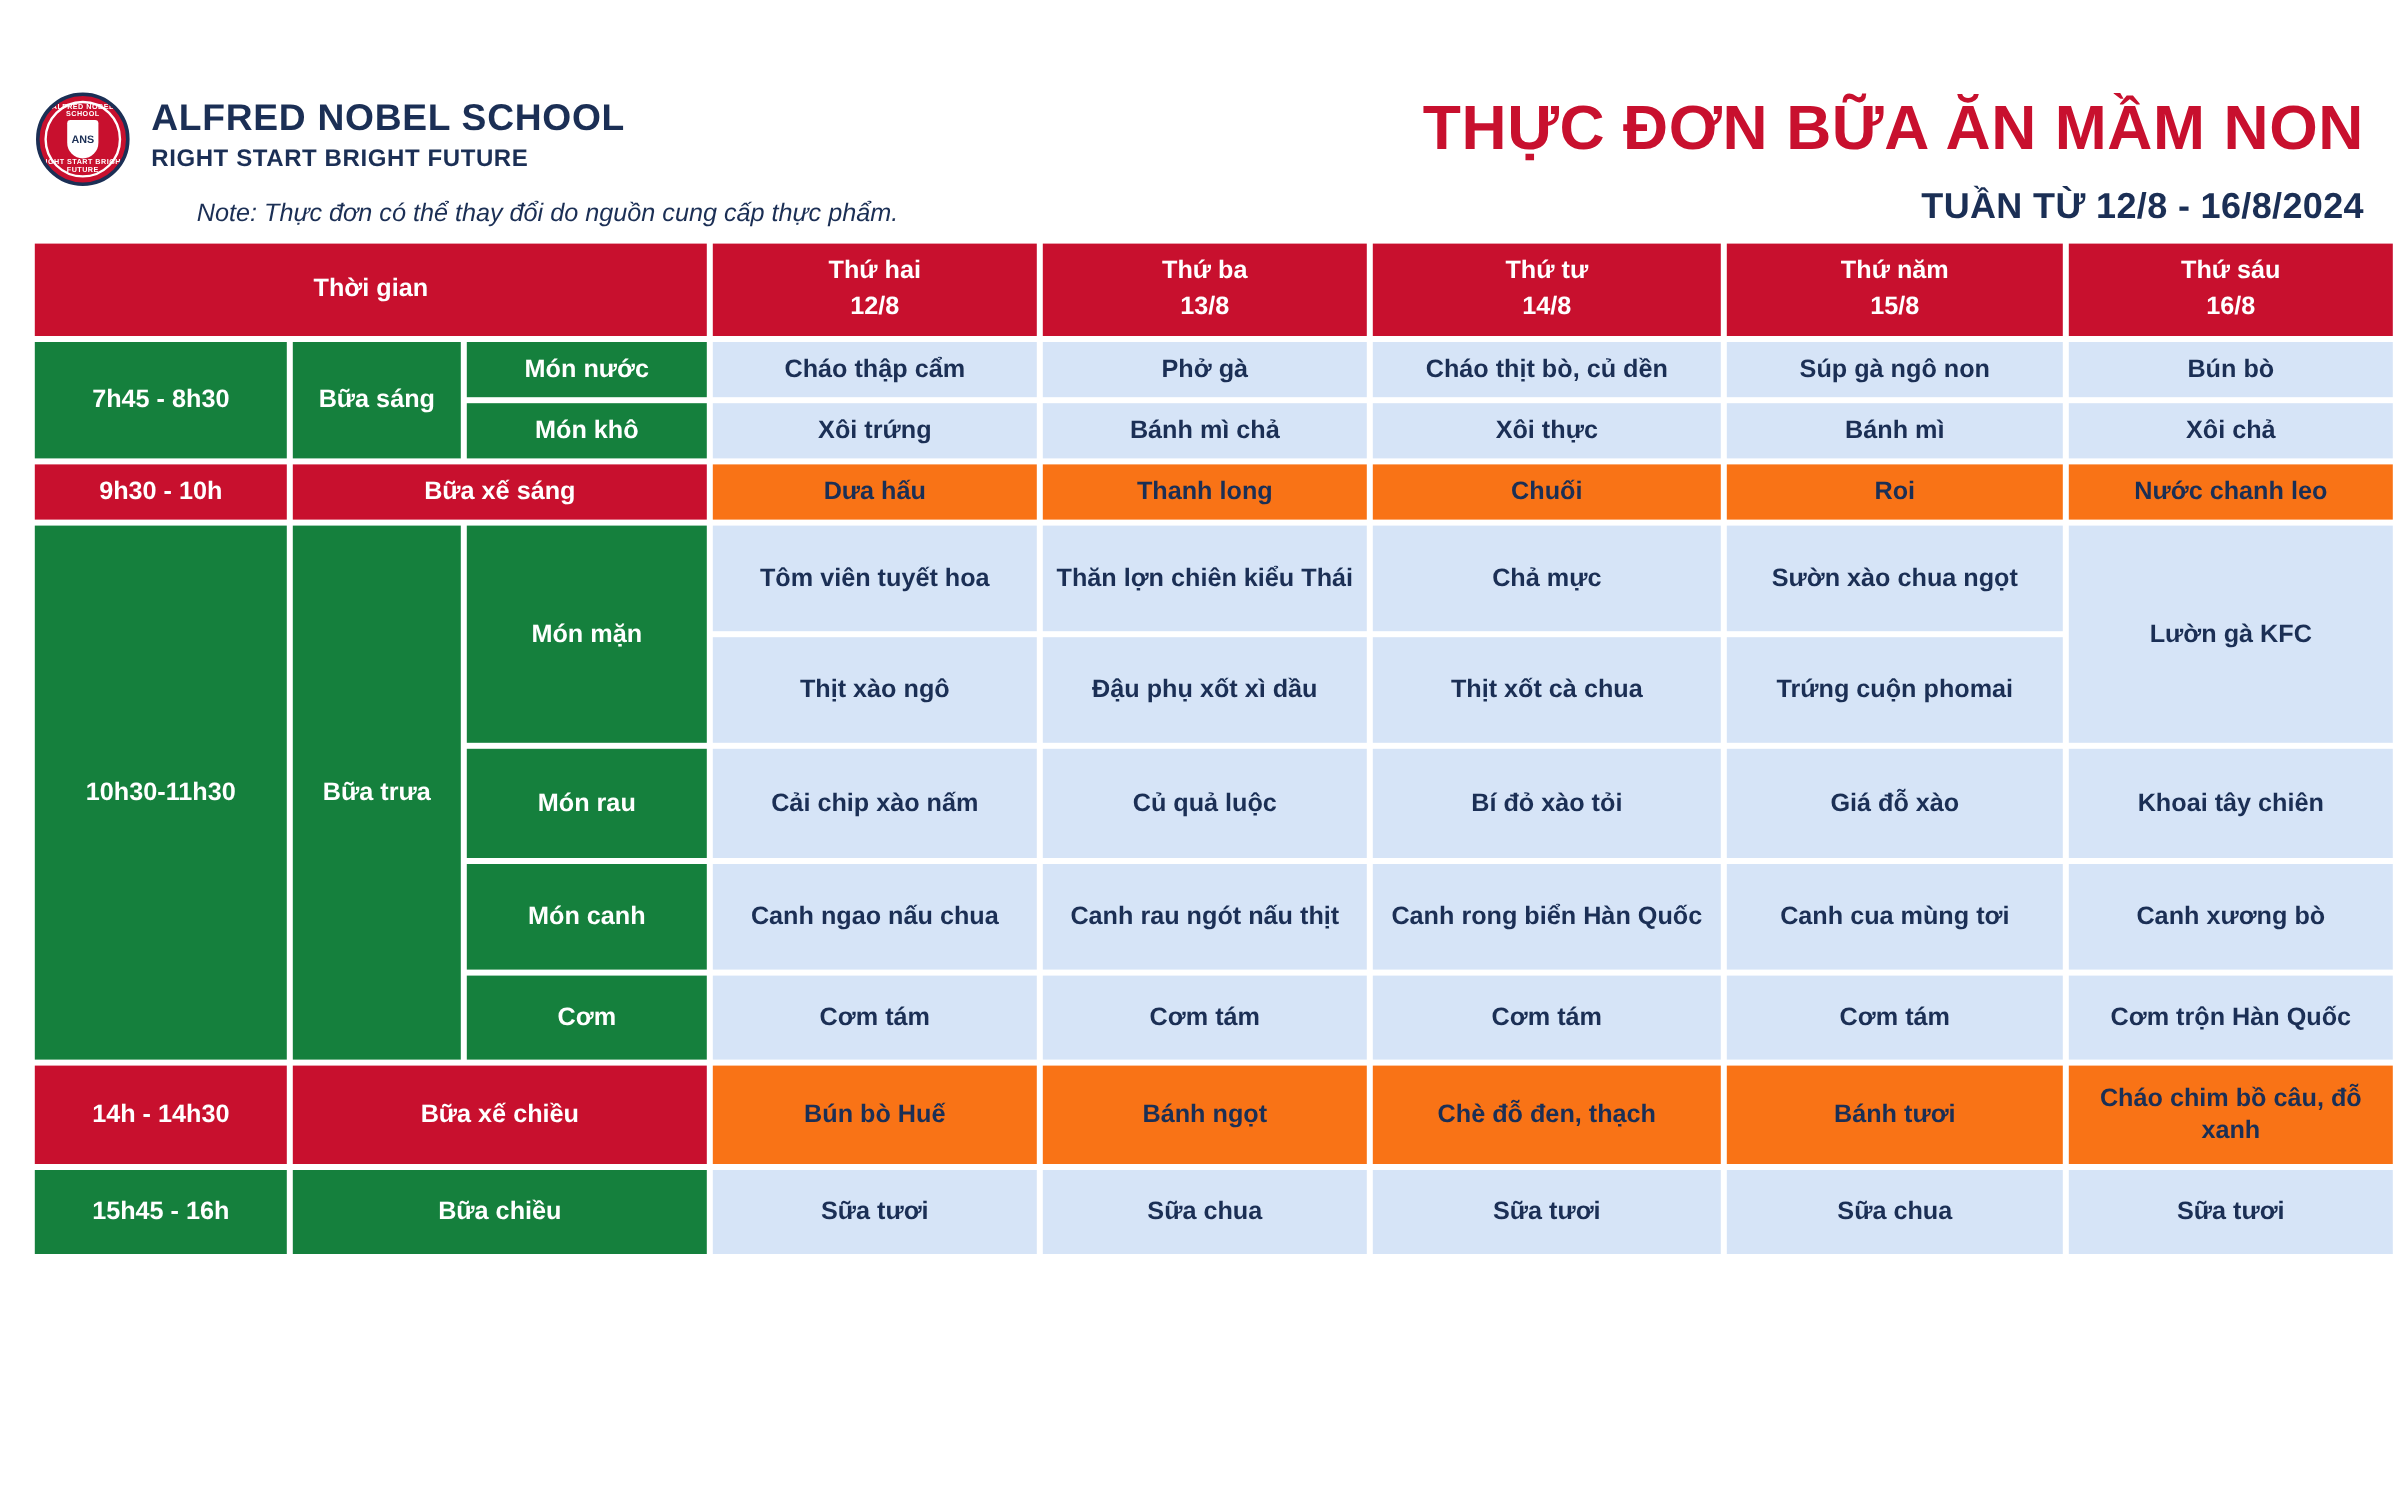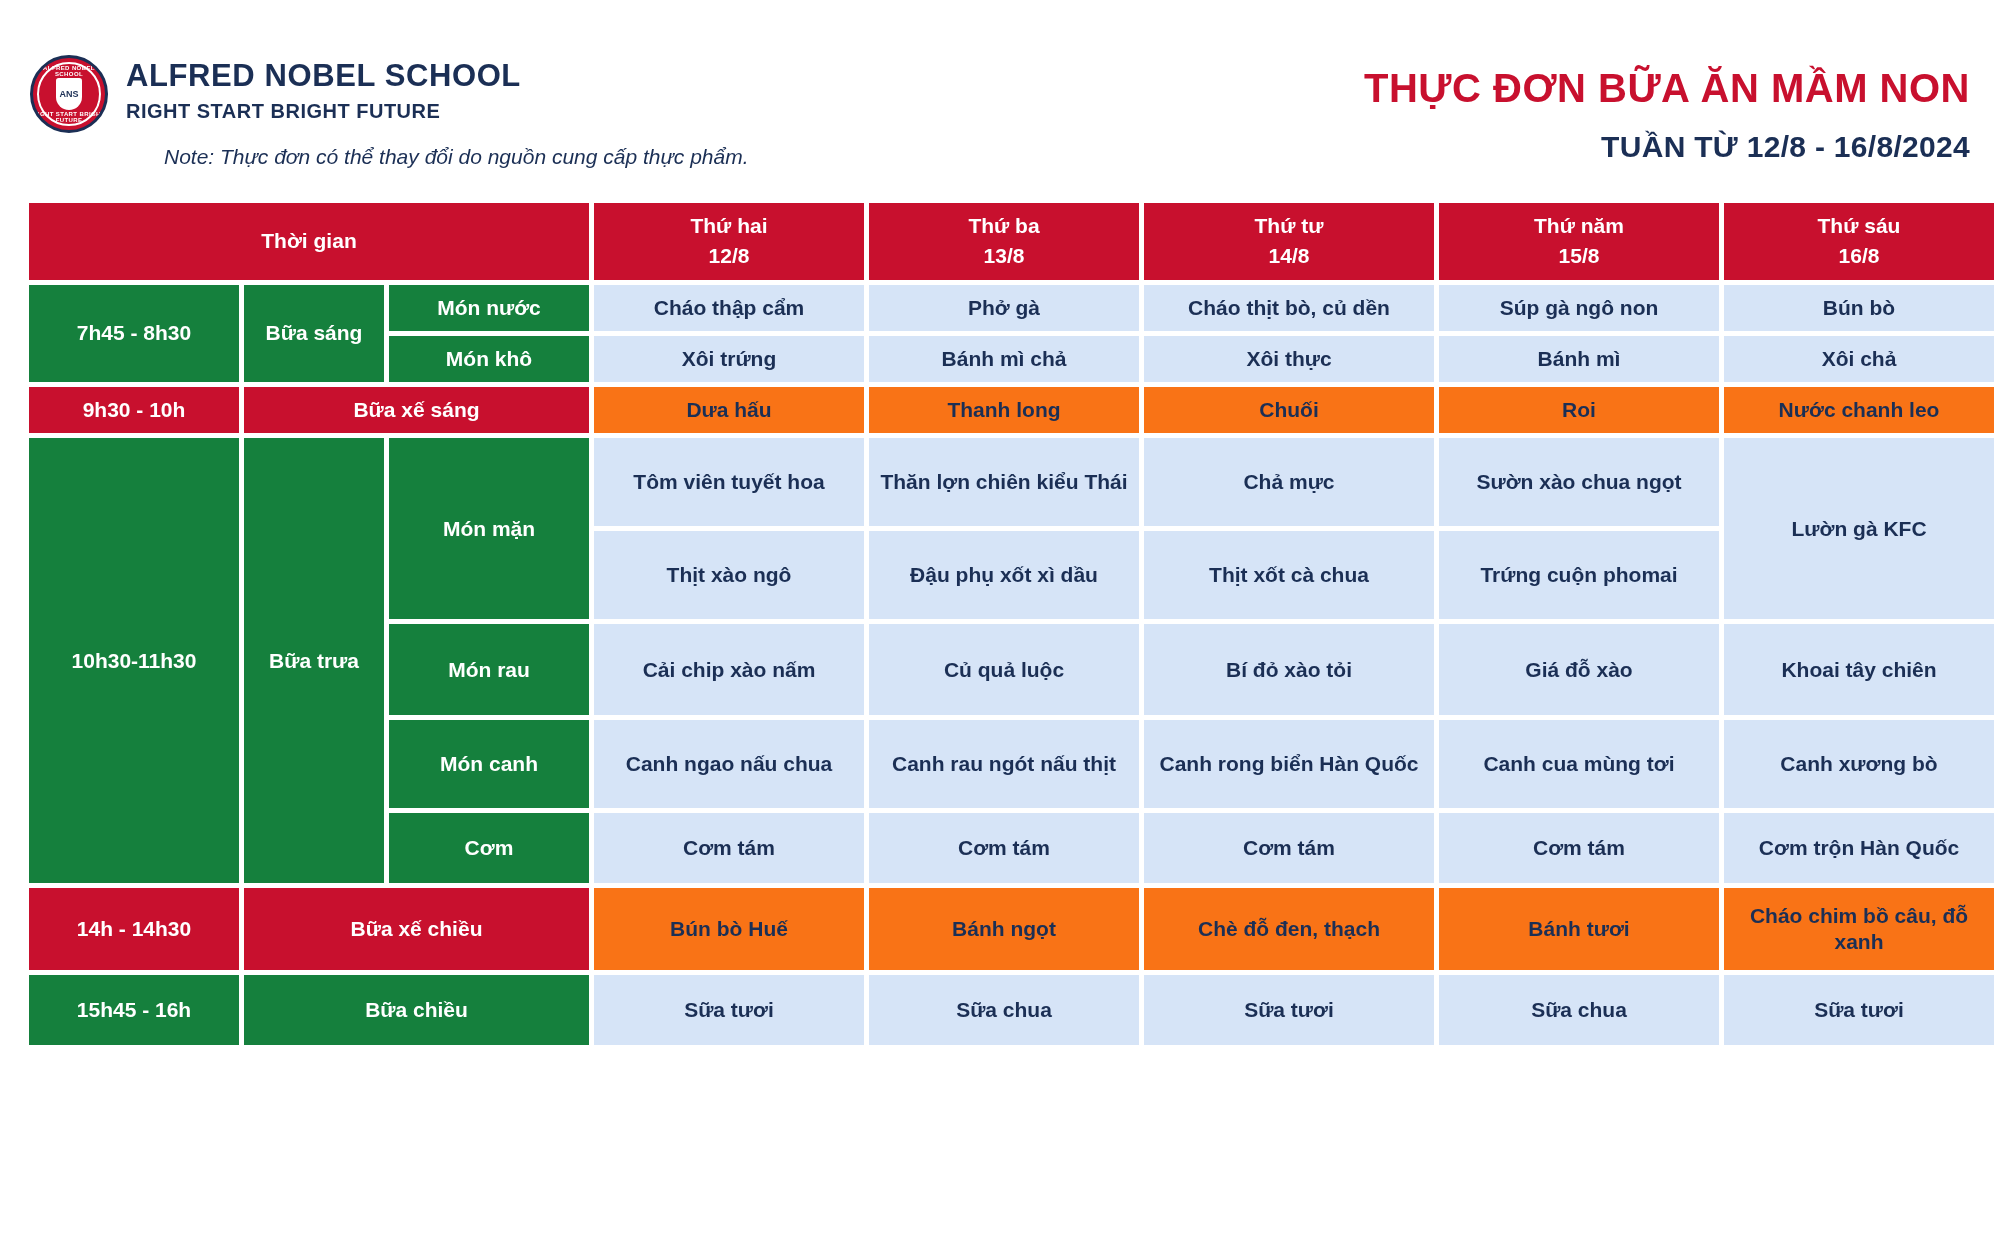--- a/index.html
+++ b/index.html
@@ -12,21 +12,21 @@
   .page {
     width: 2000px;
     height: 1246px;
     position: relative;
     padding: 0 24px;
   }
 
   
   .header {
     display: flex;
-    align-items: center;
+    align-items: flex-end;
     justify-content: space-between;
     padding: 34px 6px 0 6px;
     height: 190px;
   }
   .brand { display: flex; align-items: flex-start; gap: 18px; }
   .logo {
     width: 78px; height: 78px;
     border-radius: 50%;
     border: 3px solid #1b2f55;
     background: #c8102e;
@@ -71,21 +71,21 @@
   }
   .note {
     font-size: 21px;
     font-style: italic;
     color: #1b2f55;
     margin-top: 22px;
     margin-left: 38px;
   }
   .title-block { text-align: right; padding-top: 6px; }
   .main-title {
-    font-size: 40px;
+    font-size: 52px;
     font-weight: bold;
     color: #c8102e;
     letter-spacing: .5px;
     line-height: 1.1;
   }
   .sub-title {
     font-size: 30px;
     font-weight: bold;
     color: #1b2f55;
     margin-top: 20px;

